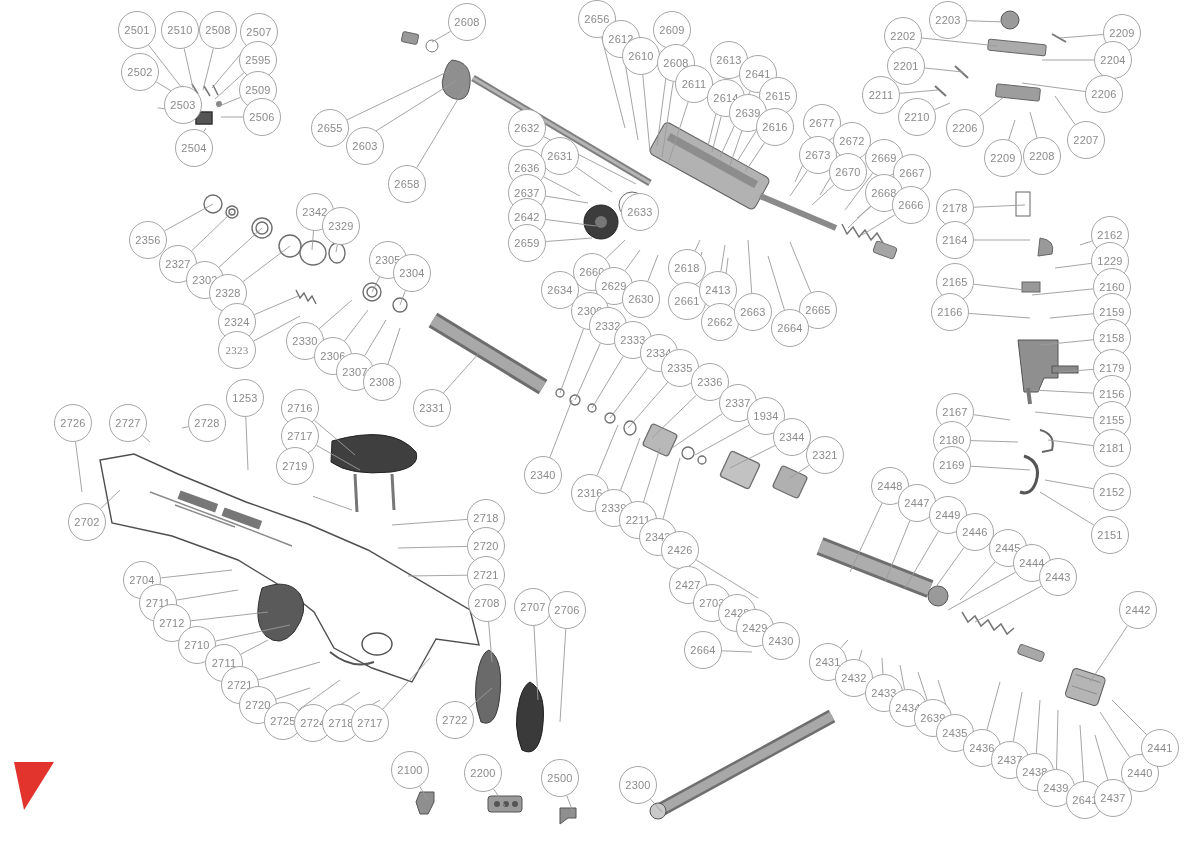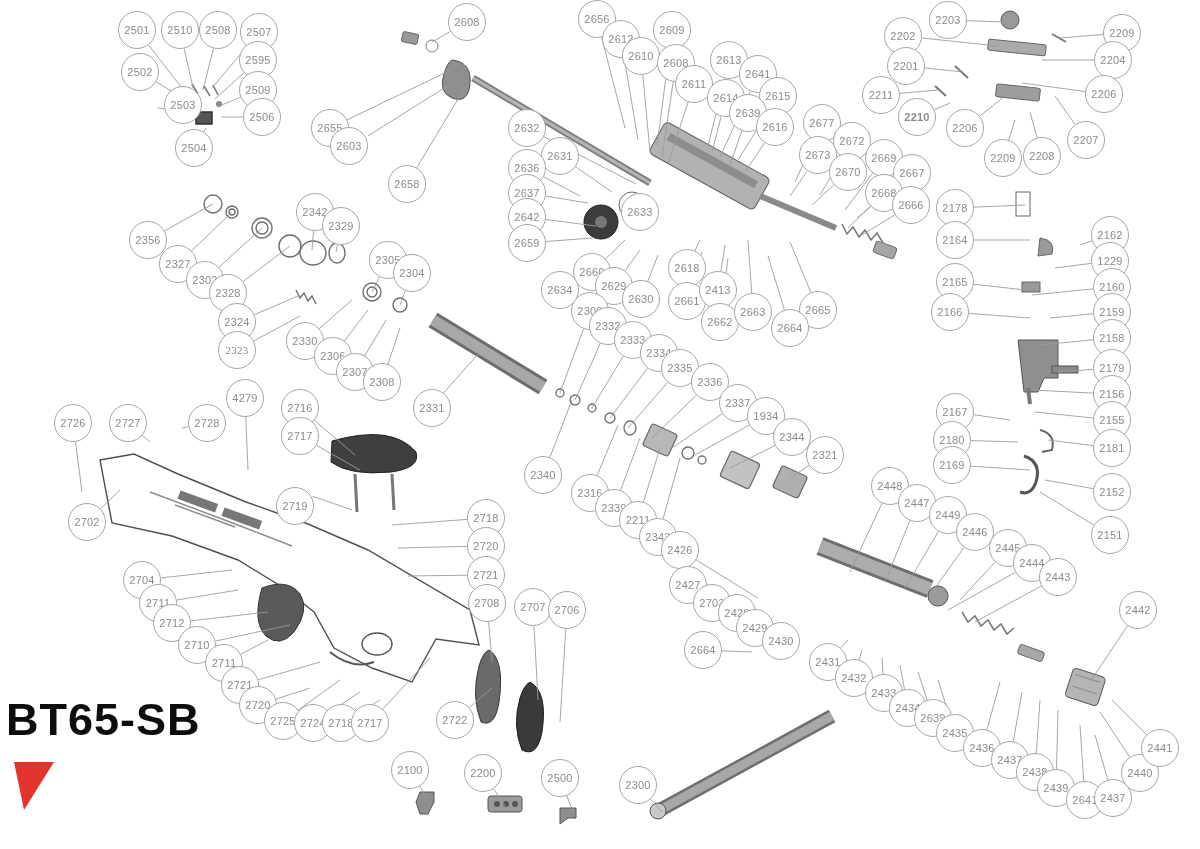--- a/index.html
+++ b/index.html
@@ -358,21 +358,21 @@
       <div class="callout" style="left: 199px; top: 11px; border-color: rgb(166, 166, 166); color: rgb(139, 139, 139);">2508</div>
       <div class="callout" style="left: 240px; top: 13px; border-color: rgb(166, 166, 166); color: rgb(139, 139, 139);">2507</div>
       <div class="callout" style="left: 121px; top: 53px; border-color: rgb(166, 166, 166); color: rgb(139, 139, 139);">2502</div>
       <div class="callout" style="left: 239px; top: 41px; border-color: rgb(166, 166, 166); color: rgb(139, 139, 139);">2595</div>
       <div class="callout" style="left: 239px; top: 71px; border-color: rgb(166, 166, 166); color: rgb(139, 139, 139);">2509</div>
       <div class="callout" style="left: 120px; top: 86px; border-color: rgb(166, 166, 166); color: rgb(139, 139, 139); margin-left: 44px;">2503</div>
       <div class="callout" style="left: 243px; top: 98px; border-color: rgb(166, 166, 166); color: rgb(139, 139, 139);">2506</div>
       <div class="callout" style="left: 175px; top: 129px; border-color: rgb(166, 166, 166); color: rgb(139, 139, 139);">2504</div>
       <div class="callout" style="left: 448px; top: 3px; border-color: rgb(166, 166, 166); color: rgb(139, 139, 139);">2608</div>
       <div class="callout" style="left: 311px; top: 109px; border-color: rgb(166, 166, 166); color: rgb(139, 139, 139);">2655</div>
-      <div class="callout" style="left: 330px; top: 127px; border-color: rgb(166, 166, 166); color: rgb(139, 139, 139);">2603</div>
+      <div class="callout" style="left: 346px; top: 127px; border-color: rgb(166, 166, 166); color: rgb(139, 139, 139);">2603</div>
       <div class="callout" style="left: 388px; top: 165px; border-color: rgb(166, 166, 166); color: rgb(139, 139, 139);">2658</div>
       <div class="callout" style="left: 578px; top: 0px; border-color: rgb(166, 166, 166); color: rgb(139, 139, 139);">2656</div>
       <div class="callout" style="left: 602px; top: 20px; border-color: rgb(166, 166, 166); color: rgb(139, 139, 139);">2612</div>
       <div class="callout" style="left: 653px; top: 11px; border-color: rgb(166, 166, 166); color: rgb(139, 139, 139);">2609</div>
       <div class="callout" style="left: 622px; top: 37px; border-color: rgb(166, 166, 166); color: rgb(139, 139, 139);">2610</div>
       <div class="callout" style="left: 657px; top: 44px; border-color: rgb(166, 166, 166); color: rgb(139, 139, 139);">2608</div>
       <div class="callout" style="left: 675px; top: 65px; border-color: rgb(166, 166, 166); color: rgb(139, 139, 139);">2611</div>
       <div class="callout" style="left: 710px; top: 41px; border-color: rgb(166, 166, 166); color: rgb(139, 139, 139);">2613</div>
       <div class="callout" style="left: 739px; top: 55px; border-color: rgb(166, 166, 166); color: rgb(139, 139, 139);">2641</div>
       <div class="callout" style="left: 707px; top: 79px; border-color: rgb(166, 166, 166); color: rgb(139, 139, 139);">2614</div>
@@ -387,21 +387,21 @@
       <div class="callout" style="left: 893px; top: 154px; border-color: rgb(166, 166, 166); color: rgb(139, 139, 139);">2667</div>
       <div class="callout" style="left: 865px; top: 174px; border-color: rgb(166, 166, 166); color: rgb(139, 139, 139);">2668</div>
       <div class="callout" style="left: 892px; top: 186px; border-color: rgb(166, 166, 166); color: rgb(139, 139, 139);">2666</div>
       <div class="callout" style="left: 929px; top: 1px; border-color: rgb(166, 166, 166); color: rgb(139, 139, 139);">2203</div>
       <div class="callout" style="left: 884px; top: 17px; border-color: rgb(166, 166, 166); color: rgb(139, 139, 139);">2202</div>
       <div class="callout" style="left: 1103px; top: 14px; border-color: rgb(166, 166, 166); color: rgb(139, 139, 139);">2209</div>
       <div class="callout" style="left: 887px; top: 47px; border-color: rgb(166, 166, 166); color: rgb(139, 139, 139);">2201</div>
       <div class="callout" style="left: 1094px; top: 41px; border-color: rgb(166, 166, 166); color: rgb(139, 139, 139);">2204</div>
       <div class="callout" style="left: 862px; top: 76px; border-color: rgb(166, 166, 166); color: rgb(139, 139, 139);">2211</div>
       <div class="callout" style="left: 1085px; top: 75px; border-color: rgb(166, 166, 166); color: rgb(139, 139, 139);">2206</div>
-      <div class="callout" style="left: 898px; top: 98px; border-color: rgb(166, 166, 166); color: rgb(139, 139, 139); font-weight: bold;">2210</div>
+      <div class="callout" style="left: 898px; top: 98px; border-color: rgb(166, 166, 166); color: rgb(139, 139, 139);">2210</div>
       <div class="callout" style="left: 946px; top: 109px; border-color: rgb(166, 166, 166); color: rgb(139, 139, 139);">2206</div>
       <div class="callout" style="left: 984px; top: 139px; border-color: rgb(166, 166, 166); color: rgb(139, 139, 139);">2209</div>
       <div class="callout" style="left: 1023px; top: 137px; border-color: rgb(166, 166, 166); color: rgb(139, 139, 139);">2208</div>
       <div class="callout" style="left: 1067px; top: 121px; border-color: rgb(166, 166, 166); color: rgb(139, 139, 139);">2207</div>
       <div class="callout" style="left: 936px; top: 189px; border-color: rgb(166, 166, 166); color: rgb(139, 139, 139);">2178</div>
       <div class="callout" style="left: 936px; top: 221px; border-color: rgb(166, 166, 166); color: rgb(139, 139, 139);">2164</div>
       <div class="callout" style="left: 1091px; top: 216px; border-color: rgb(166, 166, 166); color: rgb(139, 139, 139);">2162</div>
       <div class="callout" style="left: 1091px; top: 242px; border-color: rgb(166, 166, 166); color: rgb(139, 139, 139);">1229</div>
       <div class="callout" style="left: 936px; top: 263px; border-color: rgb(166, 166, 166); color: rgb(139, 139, 139);">2165</div>
       <div class="callout" style="left: 1093px; top: 268px; border-color: rgb(166, 166, 166); color: rgb(139, 139, 139);">2160</div>
@@ -461,24 +461,24 @@
       <div class="callout" style="left: 773px; top: 418px; border-color: rgb(166, 166, 166); color: rgb(139, 139, 139);">2344</div>
       <div class="callout" style="left: 806px; top: 436px; border-color: rgb(166, 166, 166); color: rgb(139, 139, 139);">2321</div>
       <div class="callout" style="left: 524px; top: 456px; border-color: rgb(166, 166, 166); color: rgb(139, 139, 139);">2340</div>
       <div class="callout" style="left: 571px; top: 474px; border-color: rgb(166, 166, 166); color: rgb(139, 139, 139);">2316</div>
       <div class="callout" style="left: 595px; top: 489px; border-color: rgb(166, 166, 166); color: rgb(139, 139, 139);">2339</div>
       <div class="callout" style="left: 619px; top: 501px; border-color: rgb(166, 166, 166); color: rgb(139, 139, 139);">2211</div>
       <div class="callout" style="left: 639px; top: 518px; border-color: rgb(166, 166, 166); color: rgb(139, 139, 139);">2343</div>
       <div class="callout" style="left: 54px; top: 404px; border-color: rgb(166, 166, 166); color: rgb(139, 139, 139);">2726</div>
       <div class="callout" style="left: 109px; top: 404px; border-color: rgb(166, 166, 166); color: rgb(139, 139, 139);">2727</div>
       <div class="callout" style="left: 188px; top: 404px; border-color: rgb(166, 166, 166); color: rgb(139, 139, 139);">2728</div>
-      <div class="callout" style="left: 226px; top: 379px; border-color: rgb(166, 166, 166); color: rgb(139, 139, 139);">4279</div>
+      <div class="callout" style="left: 226px; top: 379px; border-color: rgb(166, 166, 166); color: rgb(139, 139, 139);">1253</div>
       <div class="callout" style="left: 281px; top: 389px; border-color: rgb(166, 166, 166); color: rgb(139, 139, 139);">2716</div>
       <div class="callout" style="left: 281px; top: 417px; border-color: rgb(166, 166, 166); color: rgb(139, 139, 139);">2717</div>
-      <div class="callout" style="left: 276px; top: 487px; border-color: rgb(166, 166, 166); color: rgb(139, 139, 139); text-align: right;">2719</div>
+      <div class="callout" style="left: 276px; top: 447px; border-color: rgb(166, 166, 166); color: rgb(139, 139, 139); text-align: right;">2719</div>
       <div class="callout" style="left: 68px; top: 503px; border-color: rgb(166, 166, 166); color: rgb(139, 139, 139);">2702</div>
       <div class="callout" style="left: 123px; top: 561px; border-color: rgb(166, 166, 166); color: rgb(139, 139, 139);">2704</div>
       <div class="callout" style="left: 139px; top: 584px; border-color: rgb(166, 166, 166); color: rgb(139, 139, 139);">2711</div>
       <div class="callout" style="left: 153px; top: 604px; border-color: rgb(166, 166, 166); color: rgb(139, 139, 139);">2712</div>
       <div class="callout" style="left: 178px; top: 626px; border-color: rgb(166, 166, 166); color: rgb(139, 139, 139);">2710</div>
       <div class="callout" style="left: 205px; top: 644px; border-color: rgb(166, 166, 166); color: rgb(139, 139, 139);">2711</div>
       <div class="callout" style="left: 221px; top: 666px; border-color: rgb(166, 166, 166); color: rgb(139, 139, 139);">2721</div>
       <div class="callout" style="left: 239px; top: 686px; border-color: rgb(166, 166, 166); color: rgb(139, 139, 139);">2720</div>
       <div class="callout" style="left: 264px; top: 702px; border-color: rgb(166, 166, 166); color: rgb(139, 139, 139); text-align: right;">2725</div>
       <div class="callout" style="left: 294px; top: 704px; border-color: rgb(166, 166, 166); color: rgb(139, 139, 139);">2724</div>
@@ -519,21 +519,20 @@
       <div class="callout" style="left: 963px; top: 729px; border-color: rgb(166, 166, 166); color: rgb(139, 139, 139);">2436</div>
       <div class="callout" style="left: 991px; top: 741px; border-color: rgb(166, 166, 166); color: rgb(139, 139, 139);">2437</div>
       <div class="callout" style="left: 1016px; top: 753px; border-color: rgb(166, 166, 166); color: rgb(139, 139, 139);">2438</div>
       <div class="callout" style="left: 1037px; top: 769px; border-color: rgb(166, 166, 166); color: rgb(139, 139, 139);">2439</div>
       <div class="callout" style="left: 1066px; top: 781px; border-color: rgb(166, 166, 166); color: rgb(139, 139, 139);">2641</div>
       <div class="callout" style="left: 1094px; top: 779px; border-color: rgb(166, 166, 166); color: rgb(139, 139, 139);">2437</div>
       <div class="callout" style="left: 1121px; top: 754px; border-color: rgb(166, 166, 166); color: rgb(139, 139, 139);">2440</div>
       <div class="callout" style="left: 1141px; top: 729px; border-color: rgb(166, 166, 166); color: rgb(139, 139, 139);">2441</div>
     </div>
 
-  <div class="model-title">BT65-SB</div>
 
   <div class="brand">
     <svg class="brand-tri-svg" width="42" height="50" viewBox="0 0 42 50">
       <polygon points="0,0 40,0 10,48" fill="#e2342c"></polygon>
     </svg>
   </div>
 
 </div>
 
 </body></html>

